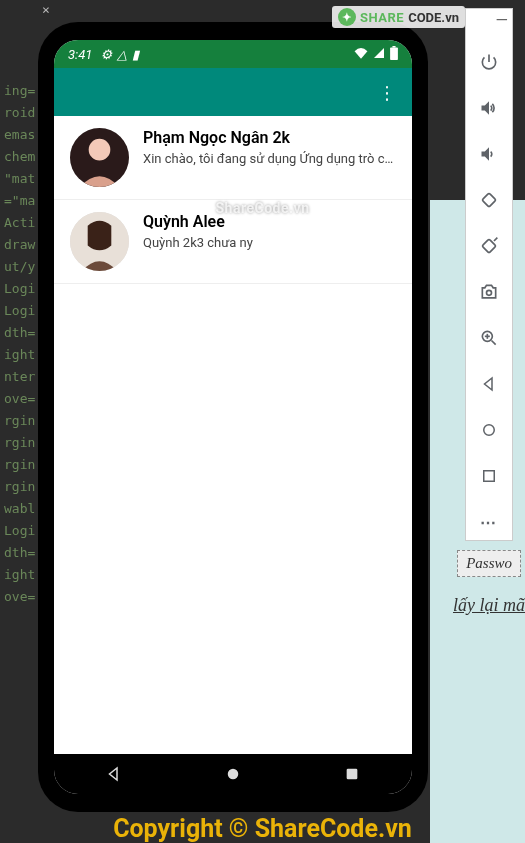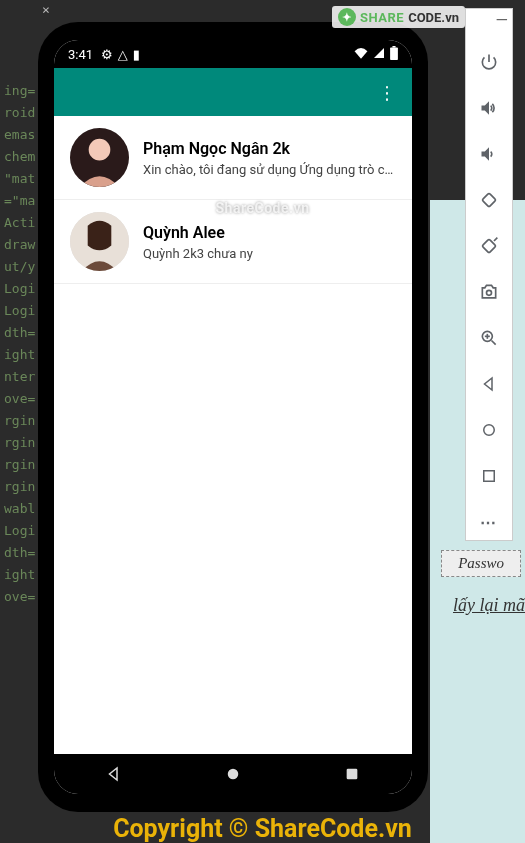--- a/index.html
+++ b/index.html
@@ -28,21 +28,21 @@
 
   
   .design-bg {
     position: absolute;
     right: 0; top: 200px; bottom: 0; width: 95px;
     background: #cfe8e8;
     z-index: 0;
   }
   .design-bg .pwd {
     position:absolute; top:350px; right:4px;
-    border:1px dashed #888; padding:4px 16px;
+    border:1px dashed #888; padding:4px 8px;
     background:#eee; font-family: serif; font-style: italic;
     font-size: 15px; color:#333;
   }
   .design-bg .link {
     position:absolute; top:395px; right:0;
     font-family: serif; font-style: italic;
     font-size: 18px; color:#333; text-decoration: underline;
   }
 
   
@@ -77,25 +77,26 @@
     width: 100%; height: 100%;
     background: #fff;
     border-radius: 24px;
     overflow: hidden;
     display:flex; flex-direction:column;
   }
 
   
   .statusbar {
     height: 28px;
-    background: #000000;
+    background: #15803d;
     color: #fff;
     display:flex; align-items:center;
     padding: 0 14px;
     font-size: 13px;
+    font-style: italic;
   }
   .statusbar .right { margin-left:auto; display:flex; gap:5px; align-items:center;}
   .sicon { font-size: 13px; }
 
   
   .appbar {
     height: 48px;
     background: #00897b;
     color: #fff;
     display:flex; align-items:center;
@@ -118,21 +119,21 @@
     font-weight: 500;
     letter-spacing: 0.5px;
     cursor:pointer;
     border-bottom: 3px solid transparent;
   }
   .tab.active { color:#fff; border-bottom-color: #fff; }
 
   
   .list { flex:1; background:#fff; overflow-y:auto; }
   .list-item {
-    display:flex; align-items:center;
+    display:flex; align-items:flex-start;
     padding: 12px 16px;
     border-bottom: 1px solid #eee;
     gap: 14px;
   }
   .avatar {
     width: 59px; height:59px; border-radius:50%;
     background:#ddd; flex-shrink:0;
     overflow:hidden;
     display:flex; align-items:center; justify-content:center;
   }

